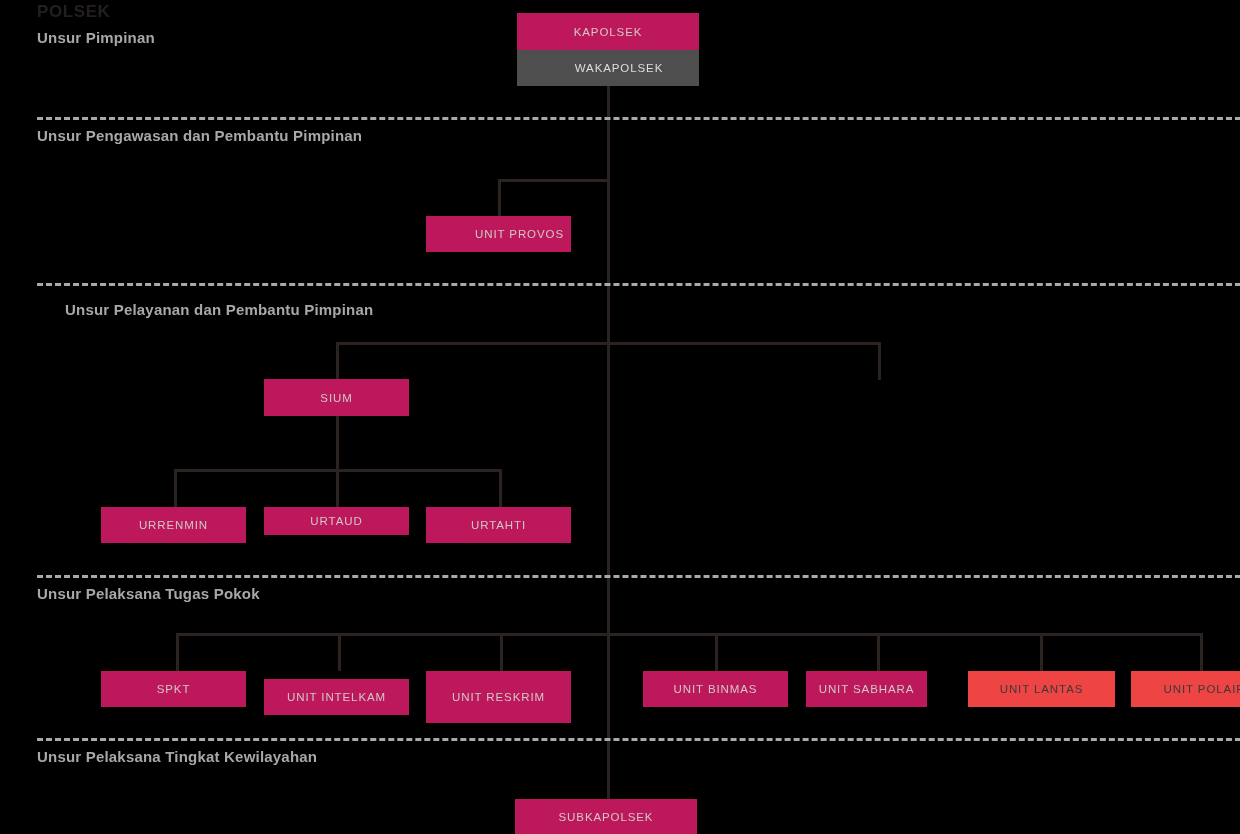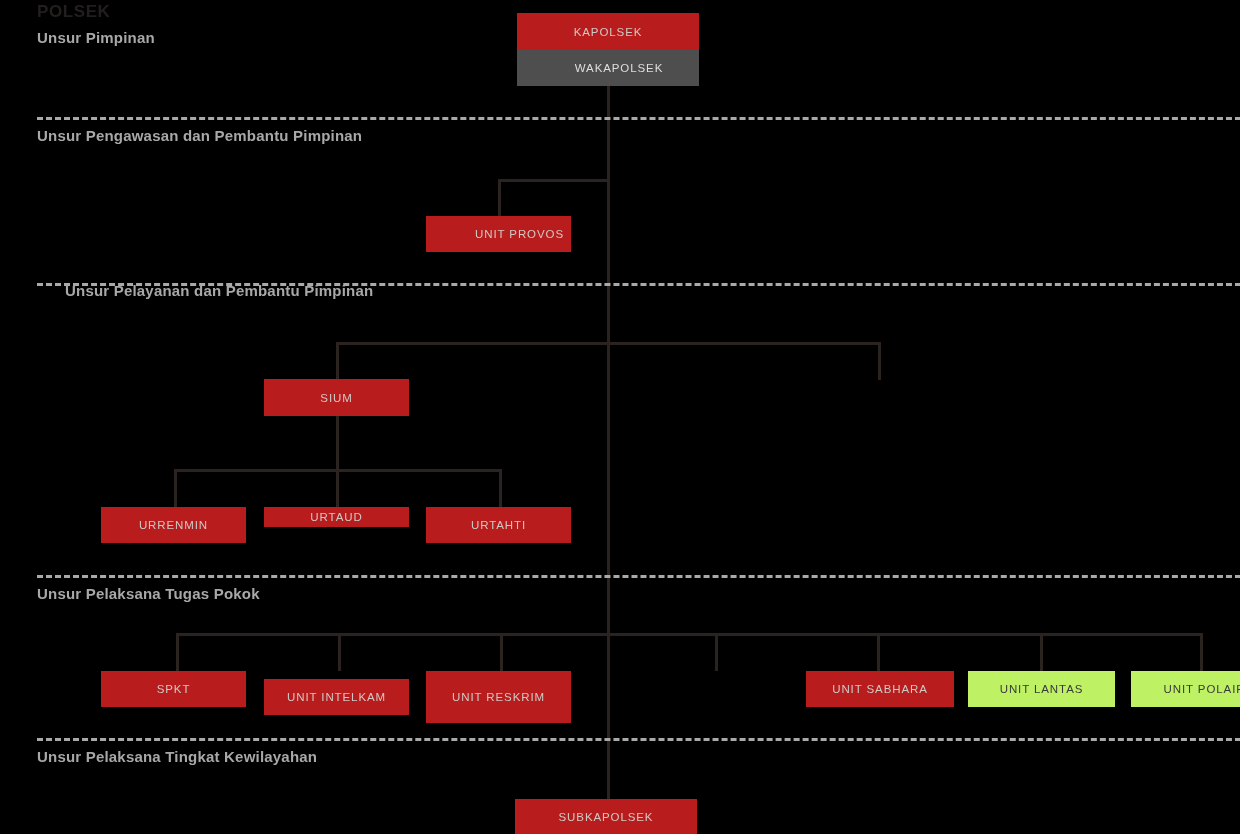--- a/index.html
+++ b/index.html
@@ -62,30 +62,30 @@
     display: flex;
     align-items: center;
     justify-content: center;
     font-size: 11.5px;
     letter-spacing: 0.9px;
     text-align: center;
     padding: 0 6px;
     white-space: nowrap;
   }
   .node.dark {
-    background: #b91c1c;
+    background: #be185d;
     color: #cfcac6;
   }
   .node.mid {
     background: #4e4e4e;
     color: #dedede;
     padding-left: 28px;
   }
   .node.light {
-    background: #bef264;
+    background: #ef4444;
     color: #3a3a3a;
   }
 </style>
 </head>
 <body>
 
 <div id="chart-root">
 
   <div class="line v" style="left:570px; top:50px; height:600px;"></div>
   <div class="line v" style="left:570px; top:650px; height:150px;"></div>
@@ -97,54 +97,55 @@
   <div class="node mid" style="left:480px; top:50px; width:182px; height:36px;">WAKAPOLSEK</div>
 
   <div class="divider" style="top:117px;"></div>
   <div class="section-label" style="top:127px;">Unsur Pengawasan dan Pembantu Pimpinan</div>
 
   <div class="line h" style="left:461px; top:179px; width:112px;"></div>
   <div class="line v" style="left:461px; top:179px; height:38px;"></div>
   <div class="node dark" style="left:389px; top:216px; width:145px; height:36px;padding-left:48px;">UNIT PROVOS</div>
 
   <div class="divider" style="top:283px;"></div>
-  <div class="section-label" style="top:282px;padding-left:28px;">Unsur Pelayanan dan Pembantu Pimpinan</div>
+  <div class="section-label" style="top:301px;padding-left:28px;">Unsur Pelayanan dan Pembantu Pimpinan</div>
 
   <div class="line h" style="left:299px; top:342px; width:545px;"></div>
   <div class="line v" style="left:299px; top:342px; height:38px;"></div>
   <div class="line v" style="left:841px; top:342px; height:38px;"></div>
 
   <div class="node dark" style="left:227px; top:379px; width:145px; height:37px;">SIUM</div>
 
   <div class="line v" style="left:299px; top:416px; height:53px;"></div>
   <div class="line h" style="left:137px; top:469px; width:328px;"></div>
   <div class="line v" style="left:137px; top:469px; height:38px;"></div>
   <div class="line v" style="left:299px; top:469px; height:38px;"></div>
   <div class="line v" style="left:462px; top:469px; height:38px;"></div>
 
   <div class="node dark" style="left:64px; top:507px; width:145px; height:36px;">URRENMIN</div>
-  <div class="node dark" style="left:227px; top:507px; width:145px; height:20px;">URTAUD</div>
+  <div class="node dark" style="left:227px; top:507px; width:145px; height:28px;">URTAUD</div>
   <div class="node dark" style="left:389px; top:507px; width:145px; height:36px;">URTAHTI</div>
 
   <div class="divider" style="top:575px;"></div>
   <div class="section-label" style="top:585px;">Unsur Pelaksana Tugas Pokok</div>
 
   <div class="line h" style="left:139px; top:633px; width:1026px;"></div>
   <div class="line v" style="left:139px; top:633px; height:38px;"></div>
   <div class="line v" style="left:301px; top:633px; height:38px;"></div>
   <div class="line v" style="left:463px; top:633px; height:38px;"></div>
   <div class="line v" style="left:678px; top:633px; height:38px;"></div>
   <div class="line v" style="left:840px; top:633px; height:38px;"></div>
   <div class="line v" style="left:1003px; top:633px; height:38px;"></div>
   <div class="line v" style="left:1163px; top:633px; height:38px;"></div>
 
   <div class="node dark" style="left:64px; top:671px; width:145px; height:36px;">SPKT</div>
   <div class="node dark" style="left:227px; top:679px; width:145px; height:36px;">UNIT INTELKAM</div>
   <div class="node dark" style="left:389px; top:671px; width:145px; height:52px;">UNIT RESKRIM</div>
-  <div class="node dark" style="left:769px; top:671px; width:148px; height:36px;">UNIT SABHARA</div>
+  <div class="node dark" style="left:606px; top:671px; width:145px; height:36px;">UNIT BINMAS</div>
+  <div class="node dark" style="left:769px; top:671px; width:121px; height:36px;">UNIT SABHARA</div>
   <div class="node light" style="left:931px; top:671px; width:147px; height:36px;">UNIT LANTAS</div>
   <div class="node light" style="left:1094px; top:671px; width:147px; height:36px;">UNIT POLAIR</div>
 
   <div class="divider" style="top:738px;"></div>
   <div class="section-label" style="top:748px;">Unsur Pelaksana Tingkat Kewilayahan</div>
 
   <div class="node dark" style="left:478px; top:799px; width:182px; height:35px;">SUBKAPOLSEK</div>
 
 </div>
 

